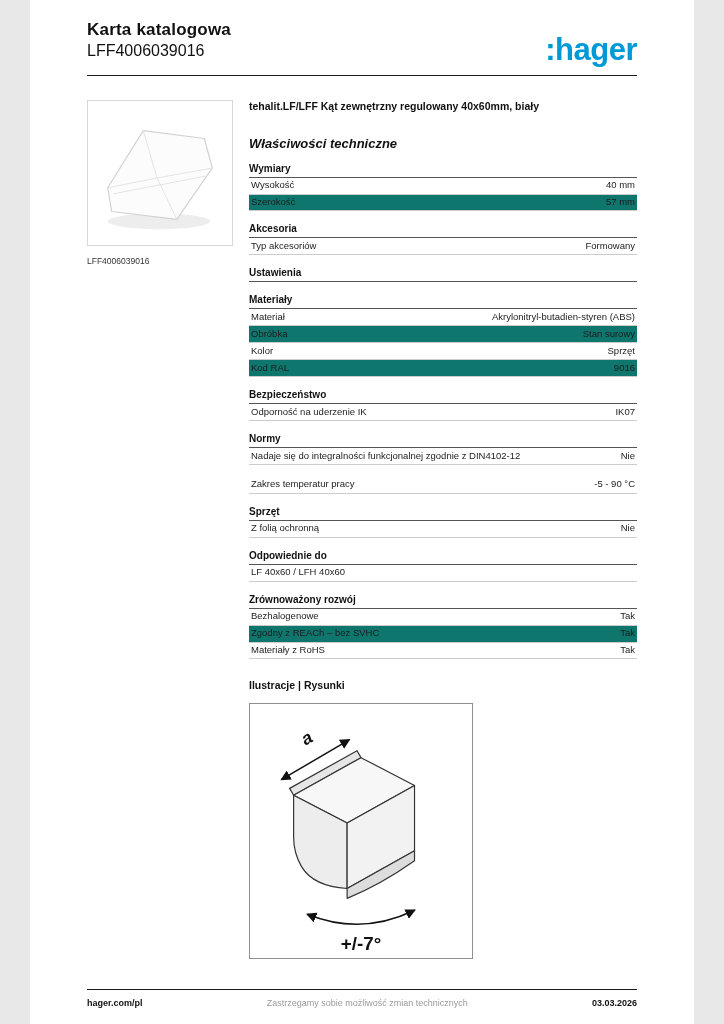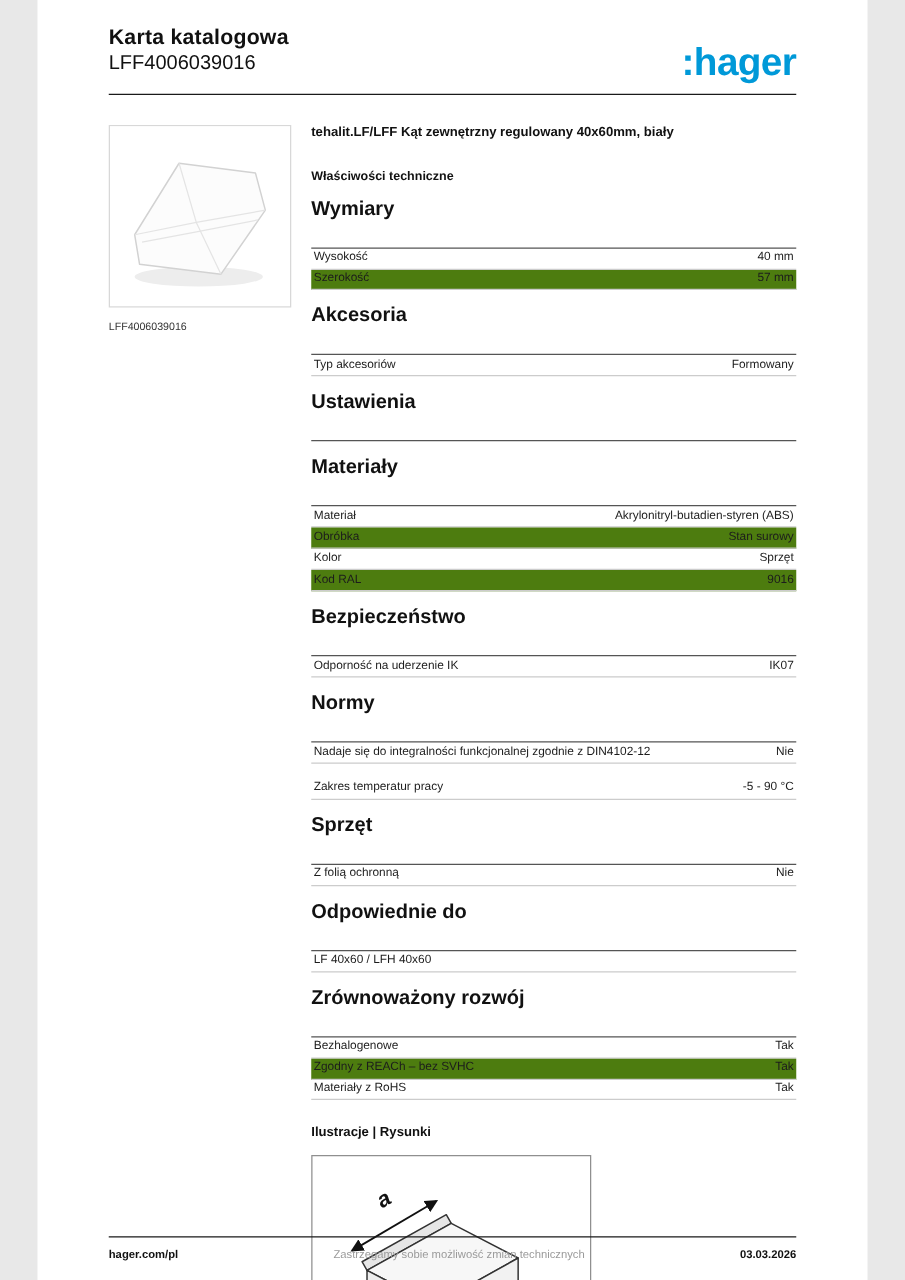--- a/index.html
+++ b/index.html
@@ -16,28 +16,28 @@
 
   
   .main { display:flex; padding:24px 57px 0 57px; }
   .left-col { width:146px; margin-right:16px; flex-shrink:0; }
   .photo-box { width:146px; height:146px; border:1px solid #d8d8d8; background:#fff; }
   .photo-box svg { display:block; width:100%; height:100%; }
   .photo-caption { font-size:8.5px; color:#333; margin-top:10px; }
 
   .right-col { flex:1; min-width:0; }
   .product-title { font-size:10.5px; font-weight:bold; line-height:1.3; }
-  .props-title { font-size:10px; font-weight:bold; margin-top:22px; }
+  .props-title { font-size:13px; font-weight:bold; margin-top:22px;font-style:italic; }
 
   .section { margin-top:12px; }
-  .section-title { font-size:16px; font-weight:bold; padding-bottom:21px; border-bottom:1px solid #555; }
+  .section-title { font-size:10px; font-weight:bold; padding-bottom:3px; border-bottom:1px solid #555; }
   .spec-row { display:flex; justify-content:space-between; align-items:flex-end;
               font-size:9.5px; line-height:1.15; padding:2.5px 2px;
               border-bottom:1px solid #ccc; color:#1c1c1c; }
-  .spec-row.alt { background:#4d7c0f;gap:24px; }
+  .spec-row.alt { background:#0f766e;gap:24px; }
   .spec-row .lbl { text-align:left; }
   .spec-row .val { text-align:right; margin-left:12px; white-space:nowrap; }
 
   .illus-title { font-size:10.5px; font-weight:bold; margin-top:20px; }
   .illus-box { width:224px; height:256px; border:1px solid #8f8f8f; margin-top:12px; background:#fff; }
   .illus-box svg { display:block; width:100%; height:100%; }
 
   
   .footer { position:absolute; left:57px; right:57px; bottom:16px; }
   .footer-rule { border-top:1px solid #1a1a1a; margin-bottom:8px; }

